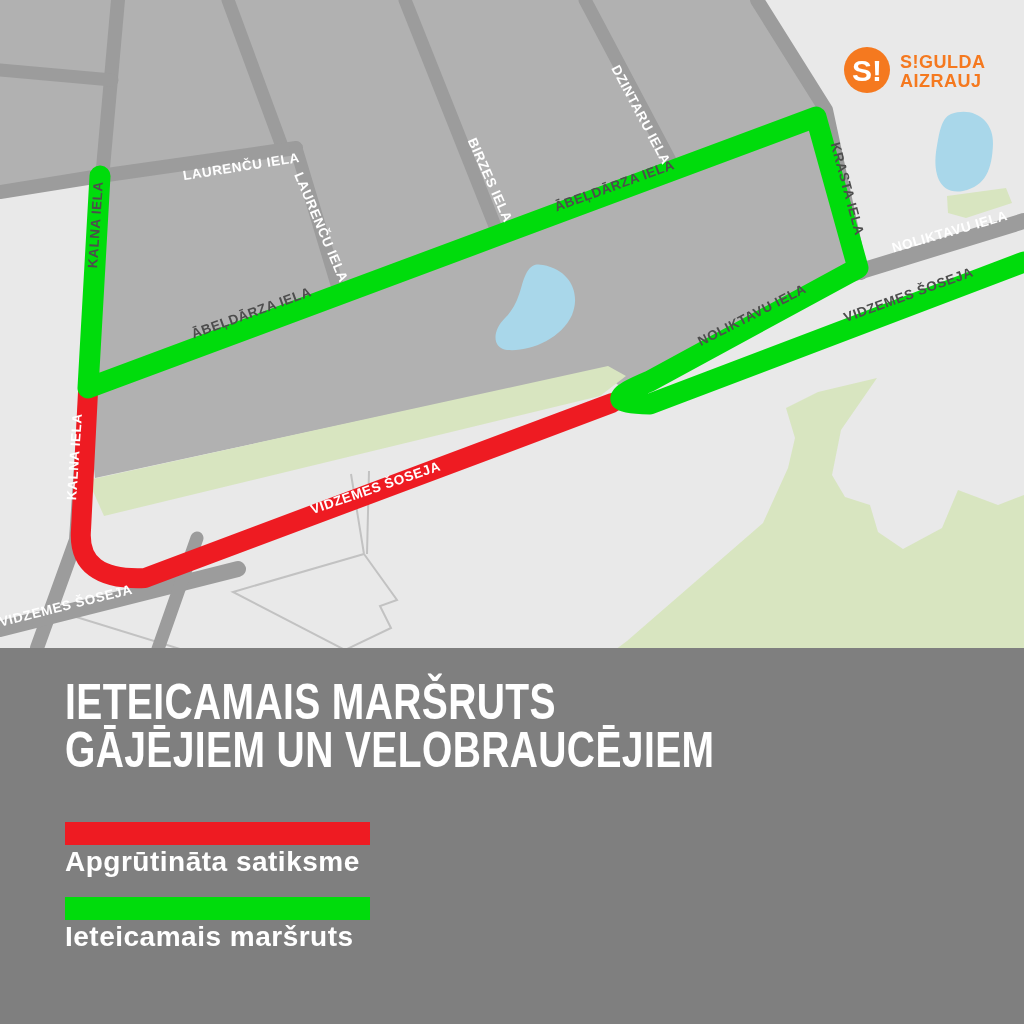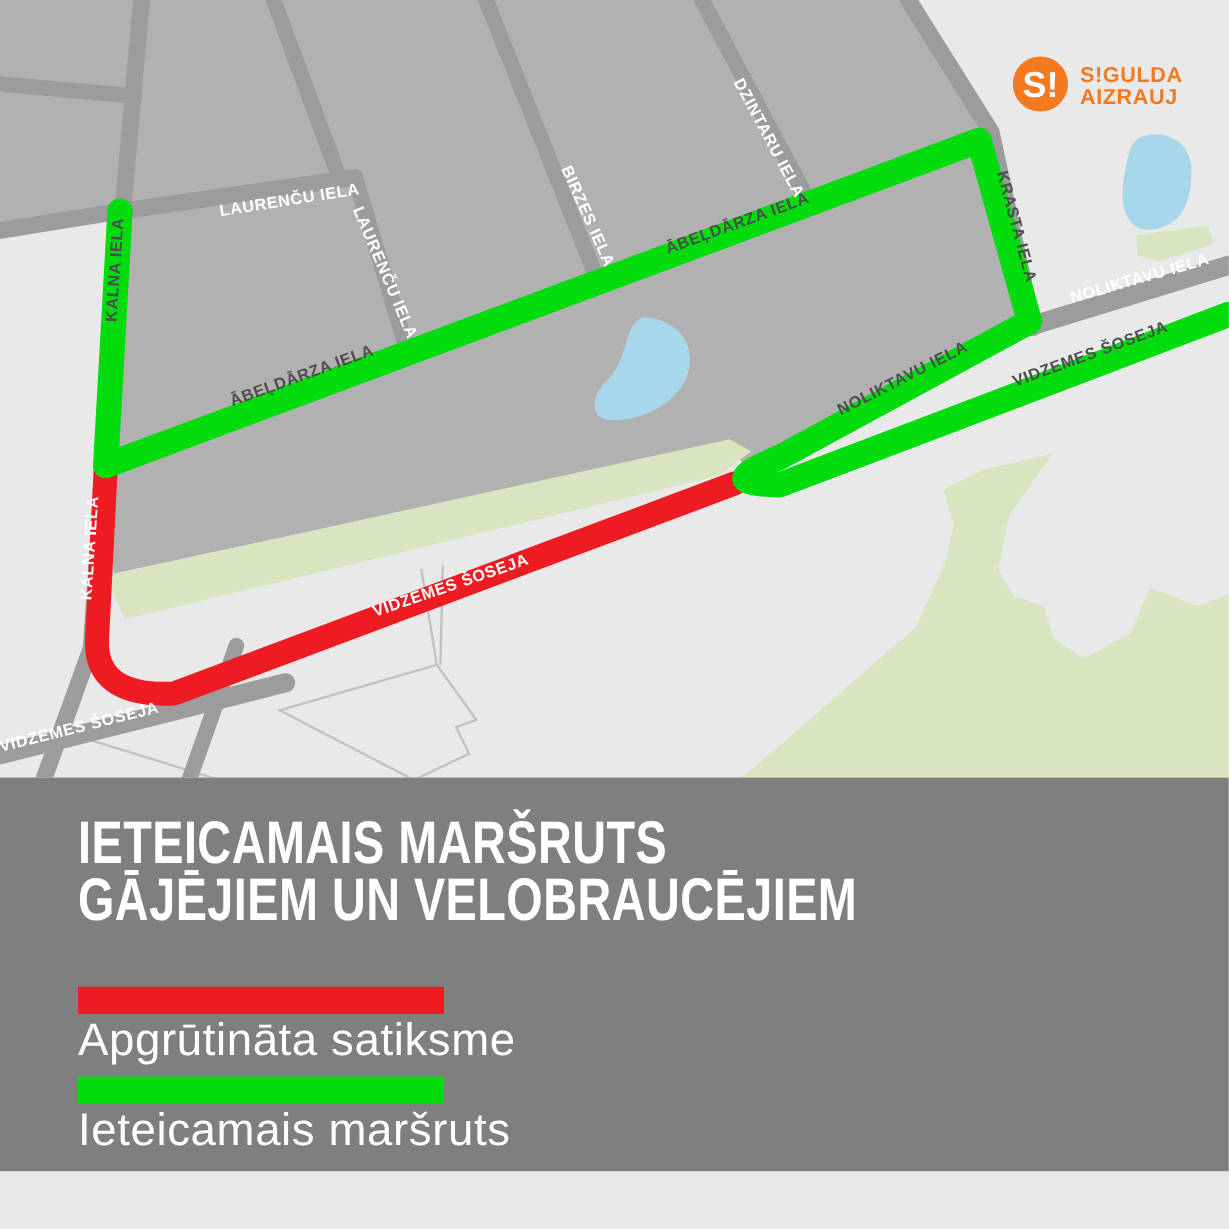--- a/index.html
+++ b/index.html
@@ -12,34 +12,34 @@
   .map-wrap svg{display:block;}
   .street-label{
     font-family:"Liberation Sans", sans-serif;
     font-weight:bold;font-size:13.5px;letter-spacing:.6px;
   }
   .lbl-white{fill:#ffffff;}
   .lbl-dark{fill:#4d4d4d;}
   .logo-mark-text{font-weight:bold;font-size:30px;fill:#ffffff;}
   .logo-word{font-weight:bold;font-size:18px;letter-spacing:.5px;}
   .footer{
-    position:absolute;left:0;top:648px;width:1024px;height:328px;
+    position:absolute;left:0;top:648px;width:1024px;height:376px;
     background:#7f7f7f;color:#ffffff;
   }
   .title{
     position:absolute;left:65px;top:30px;
     font-weight:bold;font-size:50px;line-height:48px;letter-spacing:.5px;
     transform:scaleX(0.78);transform-origin:left top;white-space:nowrap;
   }
   .legend-swatch{position:absolute;left:65px;width:305px;height:23px;}
   .legend-swatch svg{display:block;}
   .sw-red{top:174px;}
   .sw-green{top:249px;}
   .legend-label{
-    position:absolute;left:65px;font-size:38px;font-weight:normal;
+    position:absolute;left:65px;font-size:28px;font-weight:bold;
     letter-spacing:.5px;white-space:nowrap;
   }
   .lg-red{top:198px;}
   .lg-green{top:273px;}
 </style>
 </head>
 <body>
 
 <div class="map-wrap">
   <svg width="1024" height="648" viewBox="0 0 1024 648">

